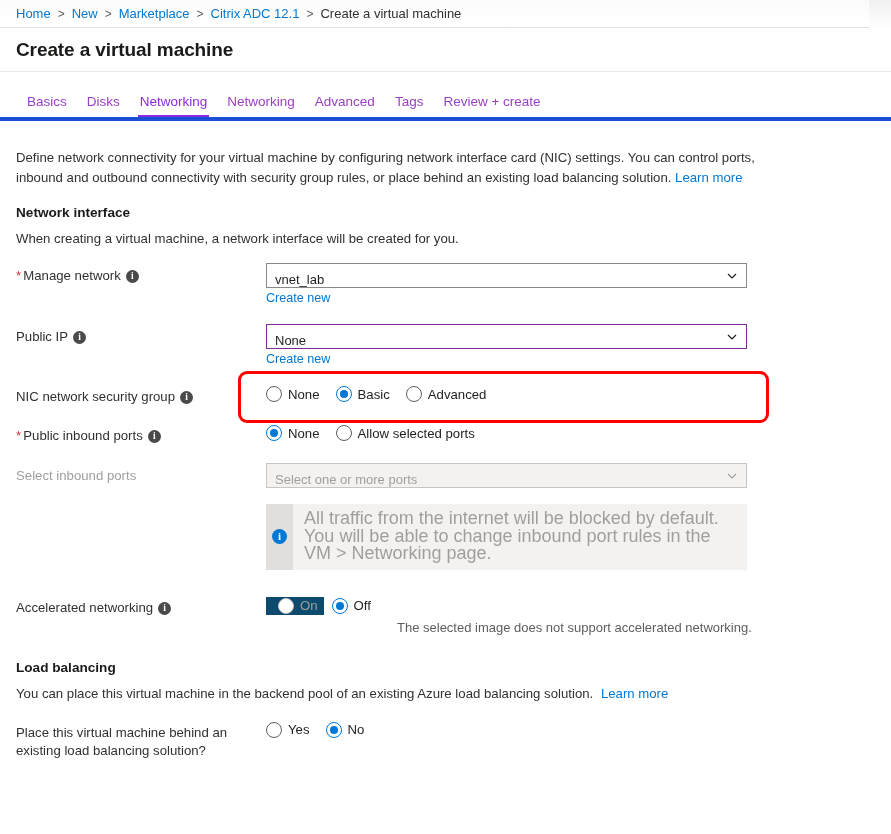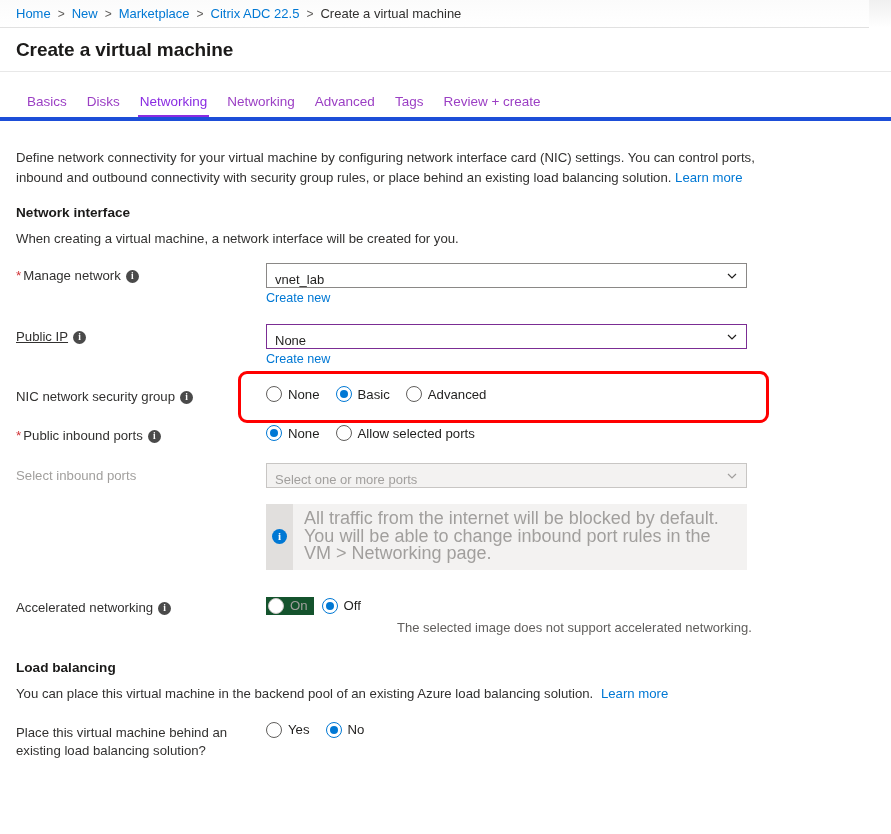--- a/index.html
+++ b/index.html
@@ -203,24 +203,24 @@
     display: flex;
     align-items: center;
     margin-right: 16px;
     cursor: pointer;
     font-size: 13.2px;
     color: #201f1e;
     white-space: nowrap;
   }
   .radio-opt:last-child { margin-right: 0; }
   .radio-opt.disabled {
-    background: #14532d;
+    background: #0c4a6e;
     color: #a19f9d;
     cursor: default;
-    padding: 1px 6px 1px 2px;
+    padding: 1px 6px 1px 12px;
     margin-right: 8px;
   }
   .radio-mark {
     width: 16px;
     height: 16px;
     border-radius: 50%;
     border: 1px solid #605e5c;
     background: #ffffff;
     margin-right: 6px;
     position: relative;
@@ -306,21 +306,21 @@
 </head>
 <body>
 
 <div class="breadcrumb-bar">
   <span class="crumb-link">Home</span>
   <span class="crumb-sep">&gt;</span>
   <span class="crumb-link">New</span>
   <span class="crumb-sep">&gt;</span>
   <span class="crumb-link">Marketplace</span>
   <span class="crumb-sep">&gt;</span>
-  <span class="crumb-link">Citrix ADC 22.5</span>
+  <span class="crumb-link">Citrix ADC 12.1</span>
   <span class="crumb-sep">&gt;</span>
   <span class="crumb-current">Create a virtual machine</span>
 </div>
 <div class="edge-shade"></div>
 
 <div class="title-bar">
   <span class="page-title">Create a virtual machine</span>
 </div>
 
 <div class="tabs-bar">
@@ -355,21 +355,21 @@
               <path d="M1 3 L5 7 L9 3" stroke="#201f1e" stroke-width="1.2" fill="none"></path>
             </svg>
         </span>
       </div>
       <span class="under-link">Create new</span>
     </div>
   </div>
 
 
   <div class="row" style="margin-bottom:18px;">
-    <div class="row-label" style="padding-top:9px;text-decoration:underline;">
+    <div class="row-label" style="padding-top:9px;">
       <span>Public IP</span><span class="info-icon">i</span>
     </div>
     <div class="row-field" style="padding-top:5px;">
       <div class="select focused">
         <span>None</span>
         <span class="chev">
           <svg viewBox="0 0 10 10" width="10" height="10">
               <path d="M1 3 L5 7 L9 3" stroke="#201f1e" stroke-width="1.2" fill="none"></path>
             </svg>
         </span>

